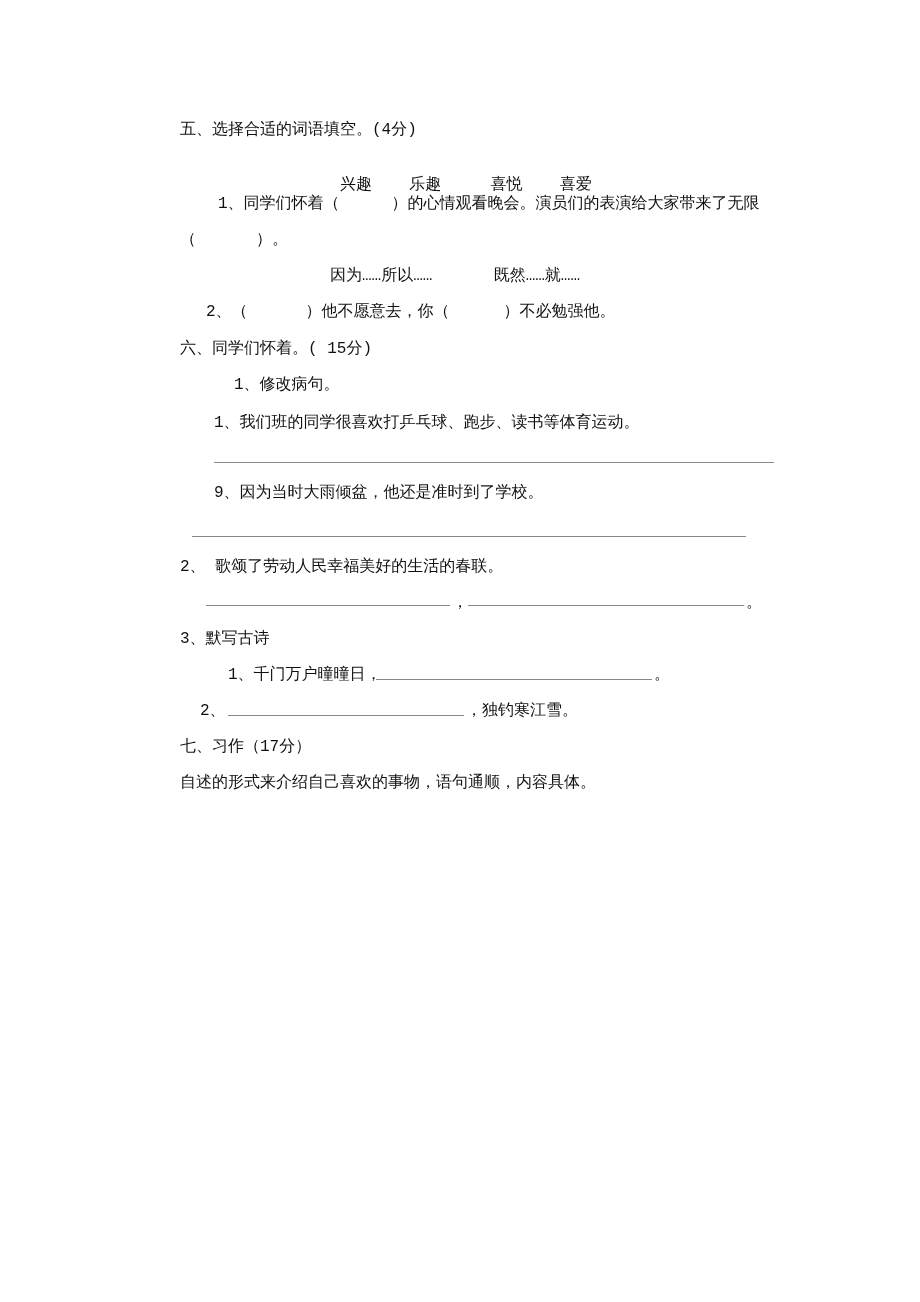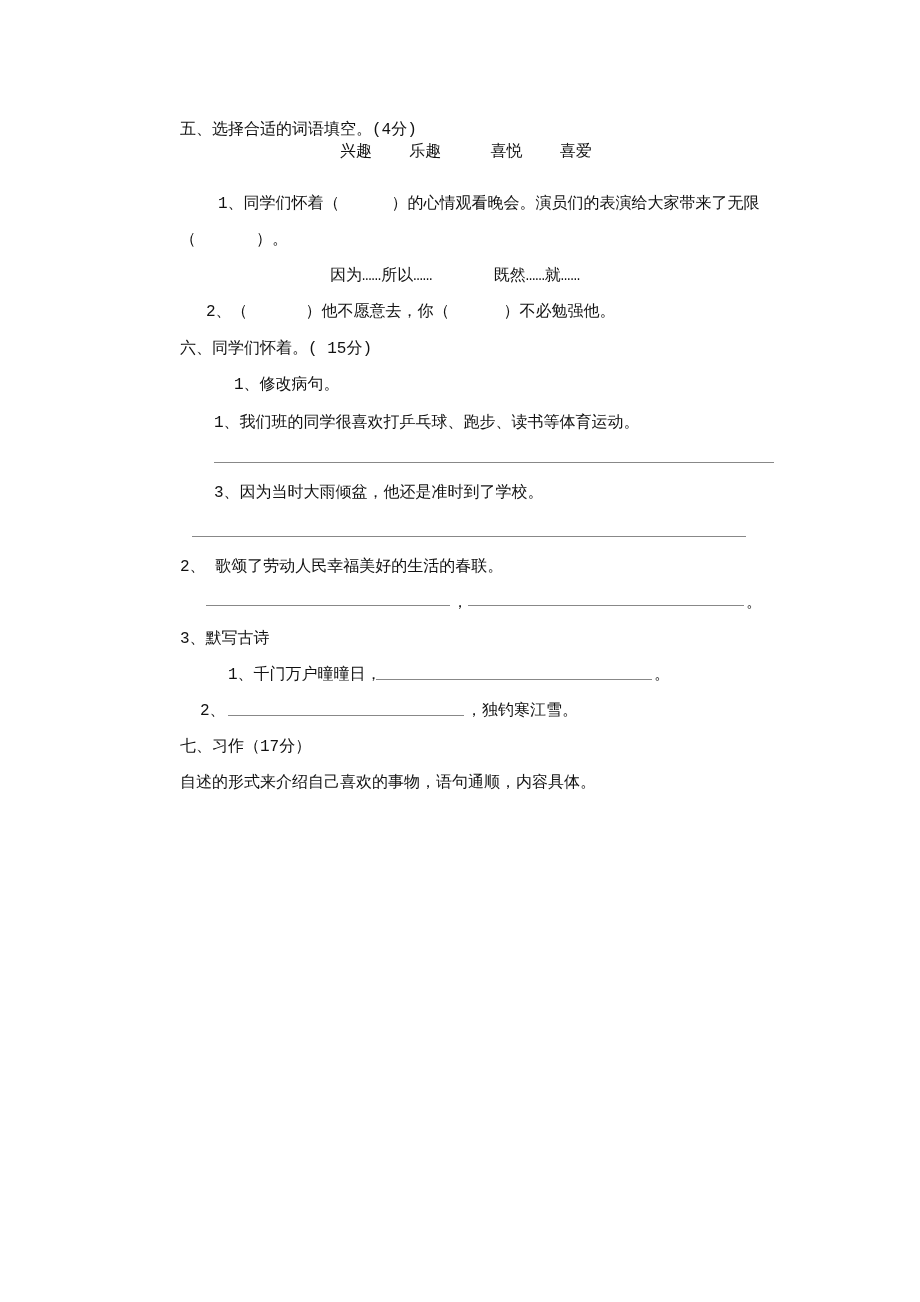--- a/index.html
+++ b/index.html
@@ -10,21 +10,21 @@
   }
   .ln { position: absolute; white-space: nowrap; line-height: 20px; font-family: Liberation Mono, monospace; }
   .uline { position: absolute; height: 0; border-top: 1px solid #888888; }
   .gap { display: inline-block; }
 </style>
 </head>
 <body>
 
 <div class="ln" style="left:180px;top:120px;">五、选择合适的词语填空。(4分)</div>
 
-<div class="ln" style="left:340px;top:142px;">
+<div class="ln" style="left:340px;top:175px;">
   <span>兴趣</span>
   <span class="gap" style="width:18px"></span>
   <span>乐趣</span>
   <span class="gap" style="width:30px"></span>
   <span>喜悦</span>
   <span class="gap" style="width:18px"></span>
   <span>喜爱</span>
 </div>
 
 <div class="ln" style="left:218px;top:194px;">
@@ -41,21 +41,21 @@
 </div>
 
 <div class="ln" style="left:206px;top:302px;">
   <span>2、（</span><span class="gap" style="width:58px"></span><span>）他不愿意去，你（</span><span class="gap" style="width:54px"></span><span>）不必勉强他。</span>
 </div>
 
 <div class="ln" style="left:180px;top:339px;">六、同学们怀着。( 15分)</div>
 <div class="ln" style="left:234px;top:375px;">1、修改病句。</div>
 <div class="ln" style="left:214px;top:413px;">1、我们班的同学很喜欢打乒乓球、跑步、读书等体育运动。</div>
 <div class="uline" style="left:214px;top:462px;width:560px;"></div>
-<div class="ln" style="left:214px;top:483px;">3、因为当时大雨倾盆，他还是准时到了学校。</div>
+<div class="ln" style="left:214px;top:483px;">9、因为当时大雨倾盆，他还是准时到了学校。</div>
 <div class="uline" style="left:192px;top:536px;width:554px;"></div>
 
 <div class="ln" style="left:180px;top:557px;">2、  歌颂了劳动人民幸福美好的生活的春联。</div>
 <div class="uline" style="left:206px;top:605px;width:244px;"></div>
 <div class="ln" style="left:452px;top:593px;">，</div>
 <div class="uline" style="left:468px;top:605px;width:276px;"></div>
 <div class="ln" style="left:746px;top:593px;">。</div>
 
 <div class="ln" style="left:180px;top:629px;">3、默写古诗</div>
 <div class="ln" style="left:184px;top:665px;margin-left:44px;">1、千门万户曈曈日，</div>

